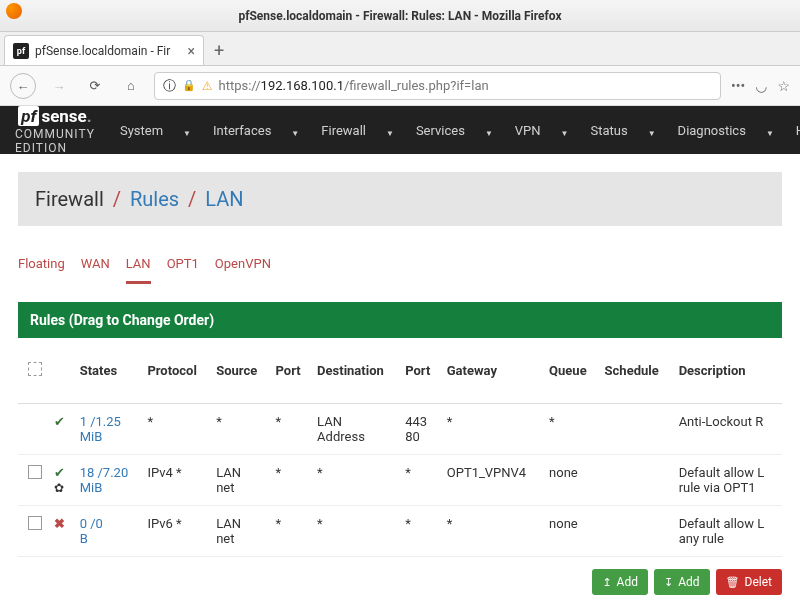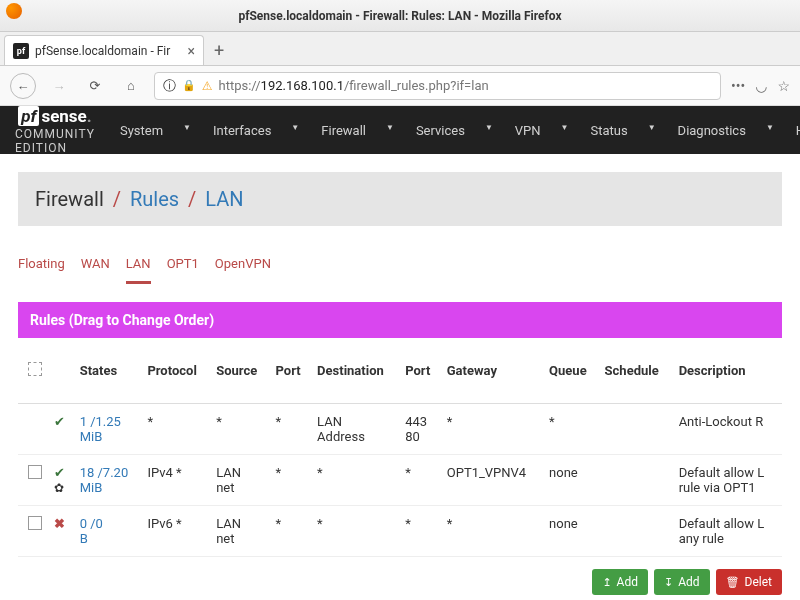--- a/index.html
+++ b/index.html
@@ -29,38 +29,38 @@
 .urlfield .txt b { color:#222; font-weight:normal; }
 .tool-icons { display:flex; gap:10px; color:#666; font-size:14px; }
 .tool-icons span { cursor:pointer; }
 
 
 .pfnav { background:#212121; height:48px; display:flex; align-items:center; padding:0 15px; gap:4px; }
 .pflogo { display:flex; flex-direction:column; align-items:center; margin-right:12px; }
 .pflogo .brand { color:#fff; font-weight:bold; font-size:17px; letter-spacing:0; display:flex; align-items:center; }
 .pflogo .brand .pf { background:#fff; color:#222; padding:0 3px; border-radius:2px; margin-right:2px; font-style:italic; font-weight:bold; }
 .pflogo .edition { color:#ccc; font-size:12px; letter-spacing:1px; margin-top:1px; }
-.pfnav a { color:#d0d0d0; text-decoration:none; font-size:13px; padding:6px 9px; display:flex; align-items:flex-start; gap:20px; cursor:pointer; }
+.pfnav a { color:#d0d0d0; text-decoration:none; font-size:13px; padding:6px 9px; display:flex; align-items:flex-end; gap:20px; cursor:pointer; }
 .caret { font-size:8px; }
 
 
 .content { padding:18px 18px 0 18px; }
 .bc-box { background:#e5e5e5; border:1px solid #e5e5e5; padding:14px 16px; margin-bottom:24px; }
 .bc { font-size:20px; }
 .bc .sep { color:#b94a48; margin:0 4px; }
 .bc .lvl0 { color:#333; }
 .bc .lvl1, .bc .lvl2 { color:#337ab7; }
 
 
 .subtabs { display:flex; gap:16px; margin-bottom:18px; font-size:13px; }
 .subtabs a { color:#b94a48; text-decoration:none; padding:6px 0 10px; cursor:pointer; }
 .subtabs a.active { color:#b94a48; border-bottom:3px solid #b94a48; font-weight:normal; }
 
 
-.panel-hd { background:#d946ef; color:#fff; font-weight:bold; font-size:14px; padding:10px 12px; }
+.panel-hd { background:#15803d; color:#fff; font-weight:bold; font-size:14px; padding:10px 12px; }
 table { width:100%; border-collapse:collapse; font-size:13px; }
 th { text-align:left; font-weight:bold; padding:24px 6px; border-bottom:1px solid #ddd; color:#333; white-space:nowrap; }
 td { padding:10px 6px; border-bottom:1px solid #eee; vertical-align:top; white-space:nowrap; }
 th:first-child, td:first-child { width:28px; padding-left:10px; }
 .chk { width:14px; height:14px; border:1px solid #999; display:inline-block; background:#fff; }
 .state-ok { color:#3c763d; font-size:13px; }
 .state-bad { color:#b94a48; font-size:13px; font-weight:bold; }
 .gear { color:#333; font-size:12px; }
 .link { color:#337ab7; }
 

